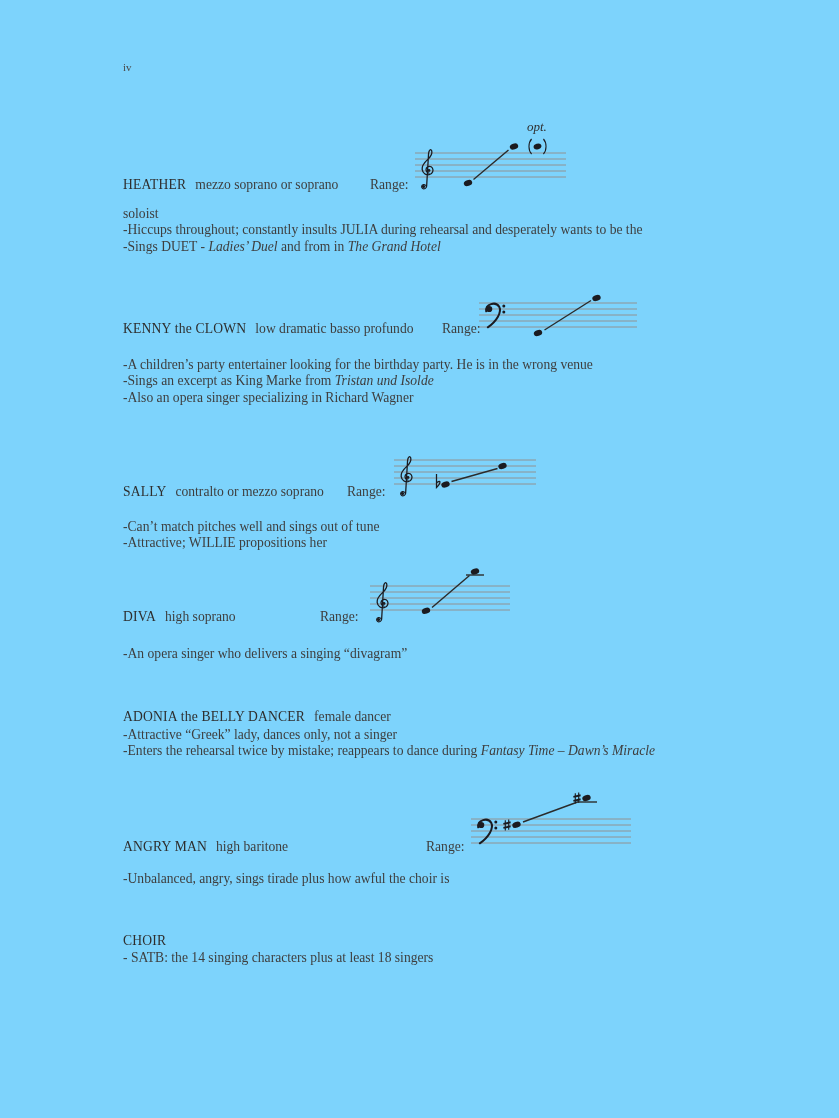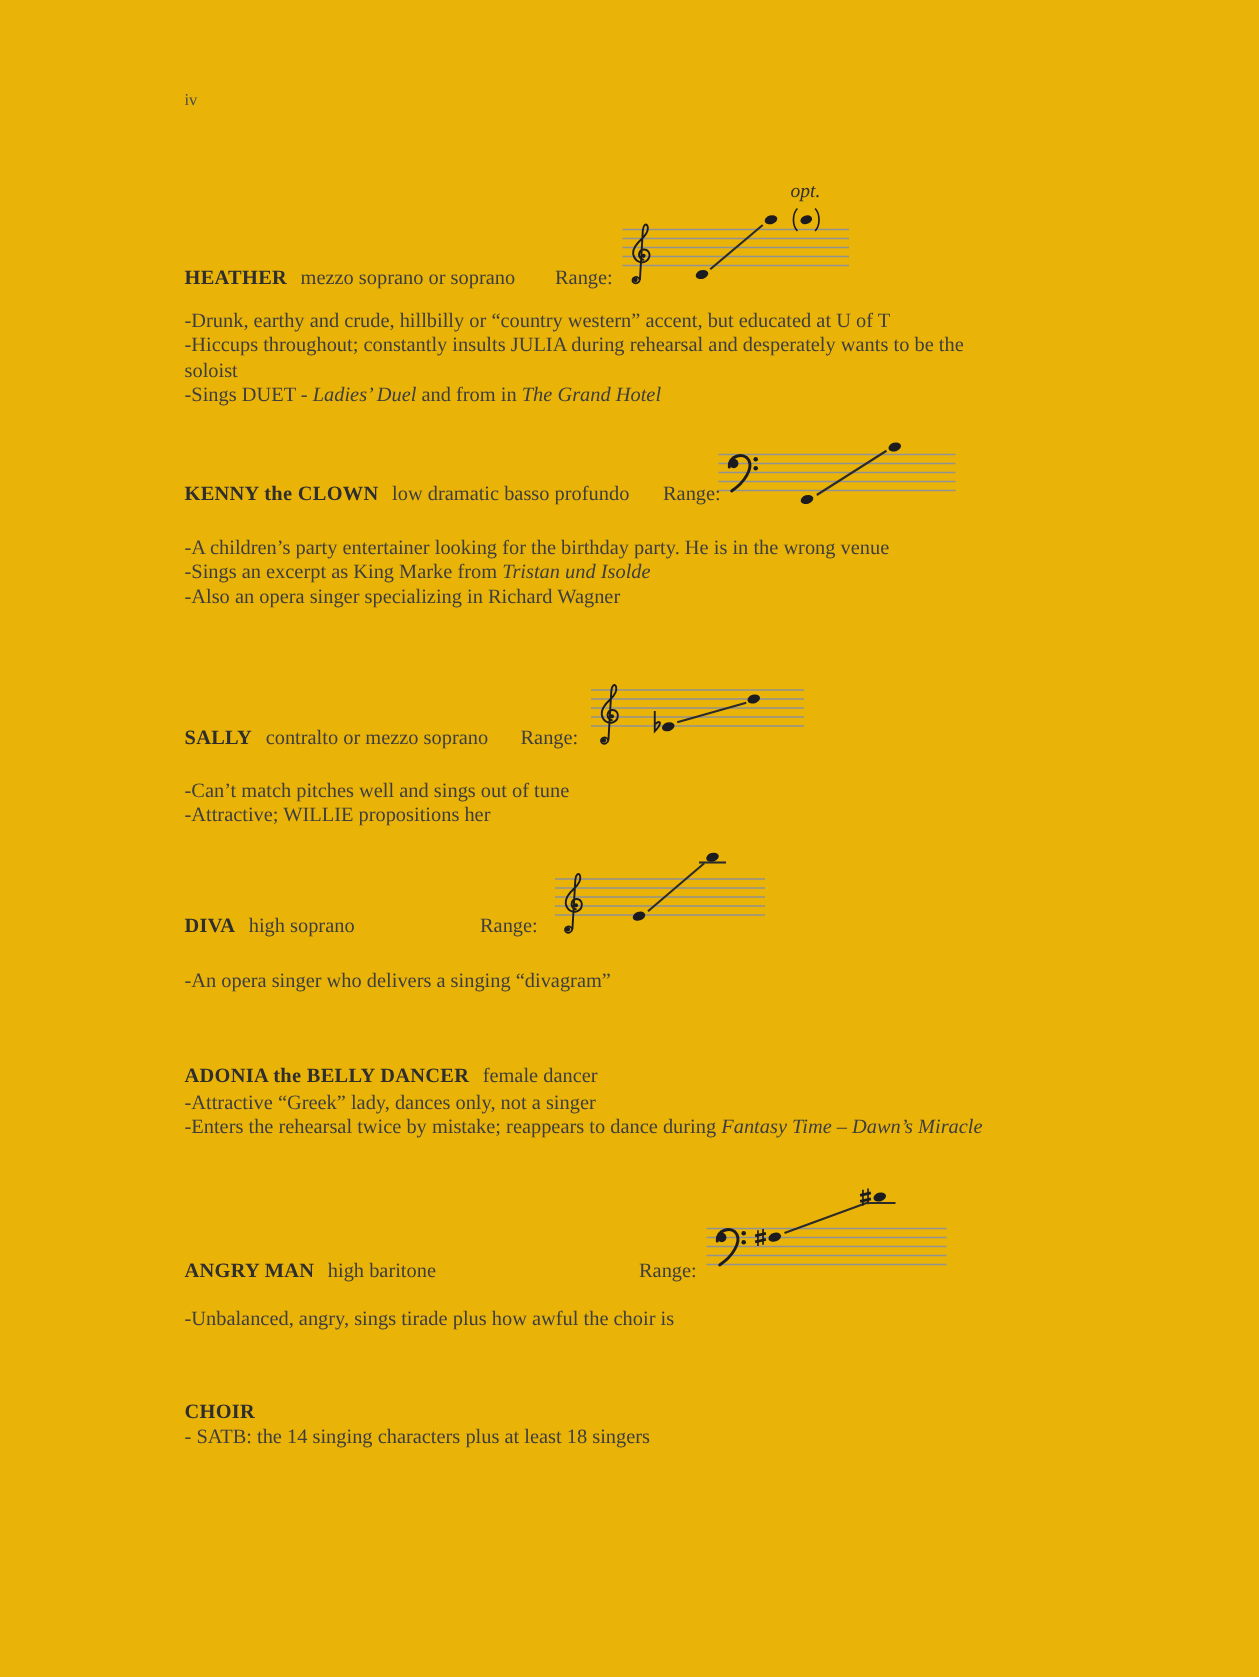--- a/index.html
+++ b/index.html
@@ -1,27 +1,27 @@
 <!DOCTYPE html>
 <html><head>
 <meta charset="utf-8">
 <style>
   html,body{margin:0;padding:0;background:#e8e8e8;}
   .page{
     position:relative;
     width:839px;height:1118px;
     margin:0 auto;
-    background:#eab308;
+    background:#7dd3fc;
     font-family:"Liberation Serif", serif;
     color:#3e3e3e;
     overflow:hidden;
   }
   .pagenum{position:absolute;left:123px;top:61px;font-size:11px;color:#4a4a4a;}
   .hdr{position:absolute;left:123px;font-size:13.6px;white-space:nowrap;}
-  .nm{font-weight:700;color:#2e2e2e;letter-spacing:.2px;}
+  .nm{font-weight:400;color:#2e2e2e;letter-spacing:.2px;}
   .voice{margin-left:9px;color:#3e3e3e;}
   .range-label{position:absolute;top:0;color:#3e3e3e;}
   .desc{position:absolute;left:123px;font-size:13.6px;}
   .dl{line-height:16.3px;white-space:nowrap;}
   .it{font-style:italic;}
   .staff{position:absolute;}
   .sline{stroke:#929292;stroke-width:1;}
   .ink{fill:#1b1b20;}
   .inkstroke{stroke:#1b1b20;fill:none;}
   .conn{stroke:#2b2b2b;stroke-width:1.4;}
@@ -65,23 +65,22 @@
       <g transform="translate(135,43.5)">
           <path class="inkstroke" stroke-width="1.1" d="M-2.6 -7.5 C0.9 -3.8 0.9 3.8 -2.6 7.5"></path>
         </g>
       <text class="optlbl" x="116" y="28">opt.</text>
     </svg>
     <div class="hdr" style="top:177px">
       <span class="nm">HEATHER</span><span class="voice">mezzo soprano or soprano</span>
       <span class="range-label" style="left:247px">Range:</span>
     </div>
     <div class="desc" style="top:206px">
-      <div class="dl"><span>-Drunk, earthy and crude, hillbilly or “country western” accent, but educated at U of T</span></div>
+      <div class="dl"><span>soloist</span></div>
       <div class="dl"><span>-Hiccups throughout; constantly insults JULIA during rehearsal and desperately wants to be the</span></div>
-      <div class="dl"><span>soloist</span></div>
       <div class="dl"><span>-Sings DUET - </span><span class="it">Ladies’ Duel</span><span> and from in </span><span class="it">The Grand Hotel</span></div>
     </div>
   </section>
 
   <section>
     <svg class="staff" style="left:475px;top:289px" width="168" height="64" viewBox="0 0 168 64">
       <g>
         <line class="sline" x1="4" y1="14" x2="162" y2="14"></line>
         <line class="sline" x1="4" y1="20" x2="162" y2="20"></line>
         <line class="sline" x1="4" y1="26" x2="162" y2="26"></line>

